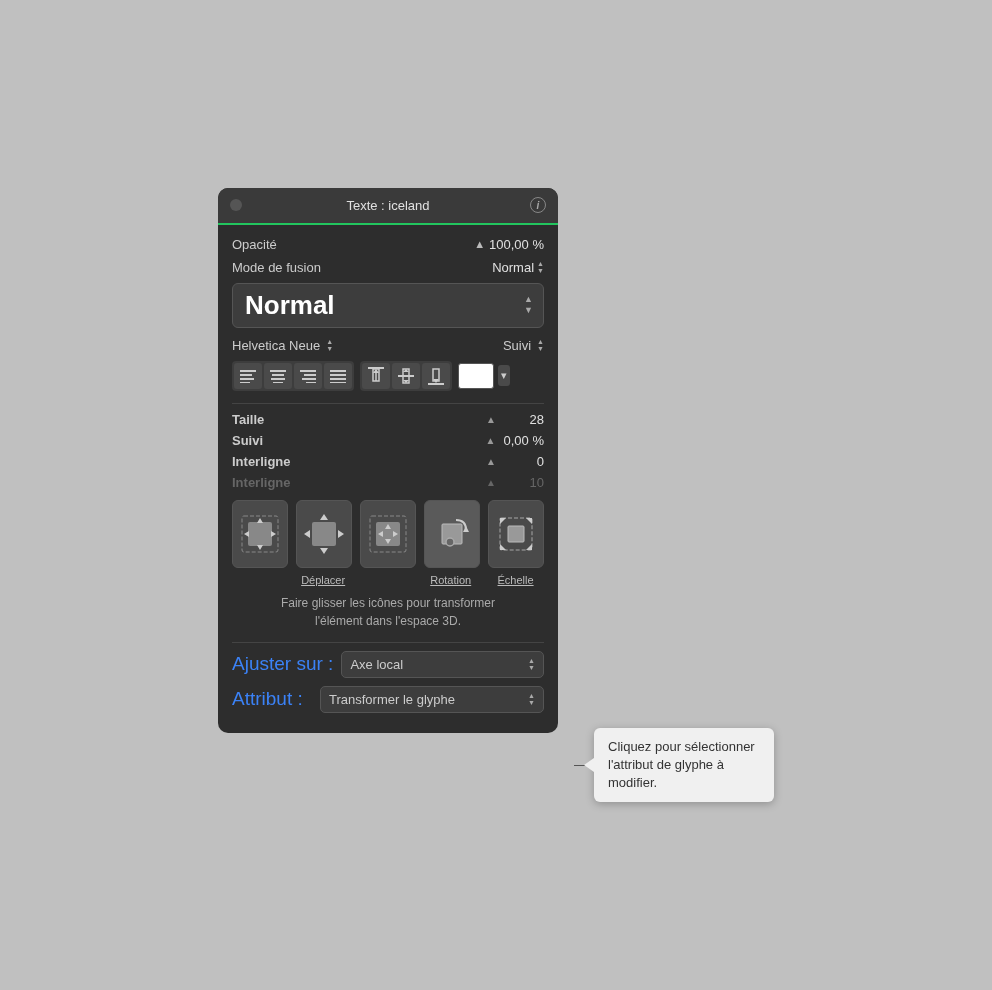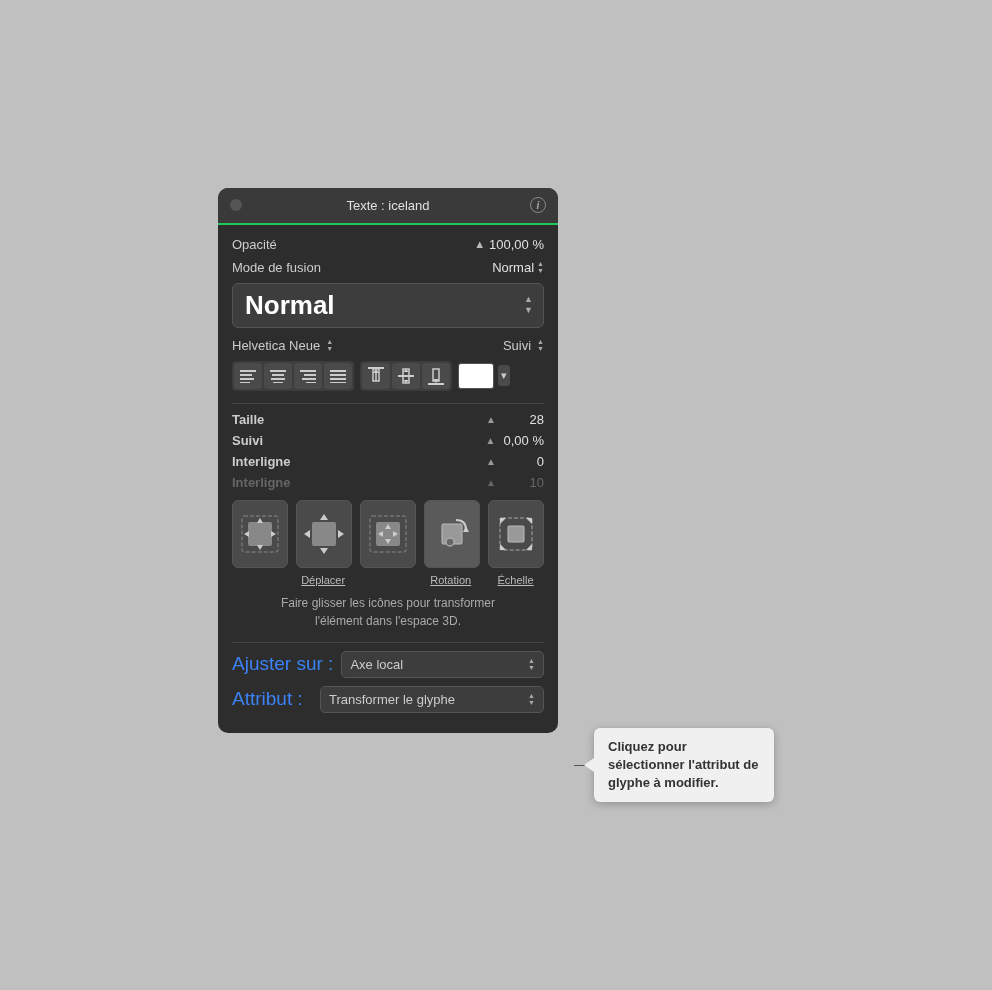--- a/index.html
+++ b/index.html
@@ -594,19 +594,19 @@
           <div class="sel-arrows">
             <span>▲</span>
             <span>▼</span>
           </div>
         </div>
       </div>
 
     </div>
   </div>
 
-  <div style="display:flex; align-items:center; margin-top: 540px; font-weight: bold;">
+  <div style="display:flex; align-items:center; margin-top: 540px;">
     <div class="line-h"></div>
     <div class="callout">
       <p class="callout-text">Cliquez pour sélectionner l'attribut de glyphe à modifier.</p>
     </div>
   </div>
 </div>
 
 </body></html>

